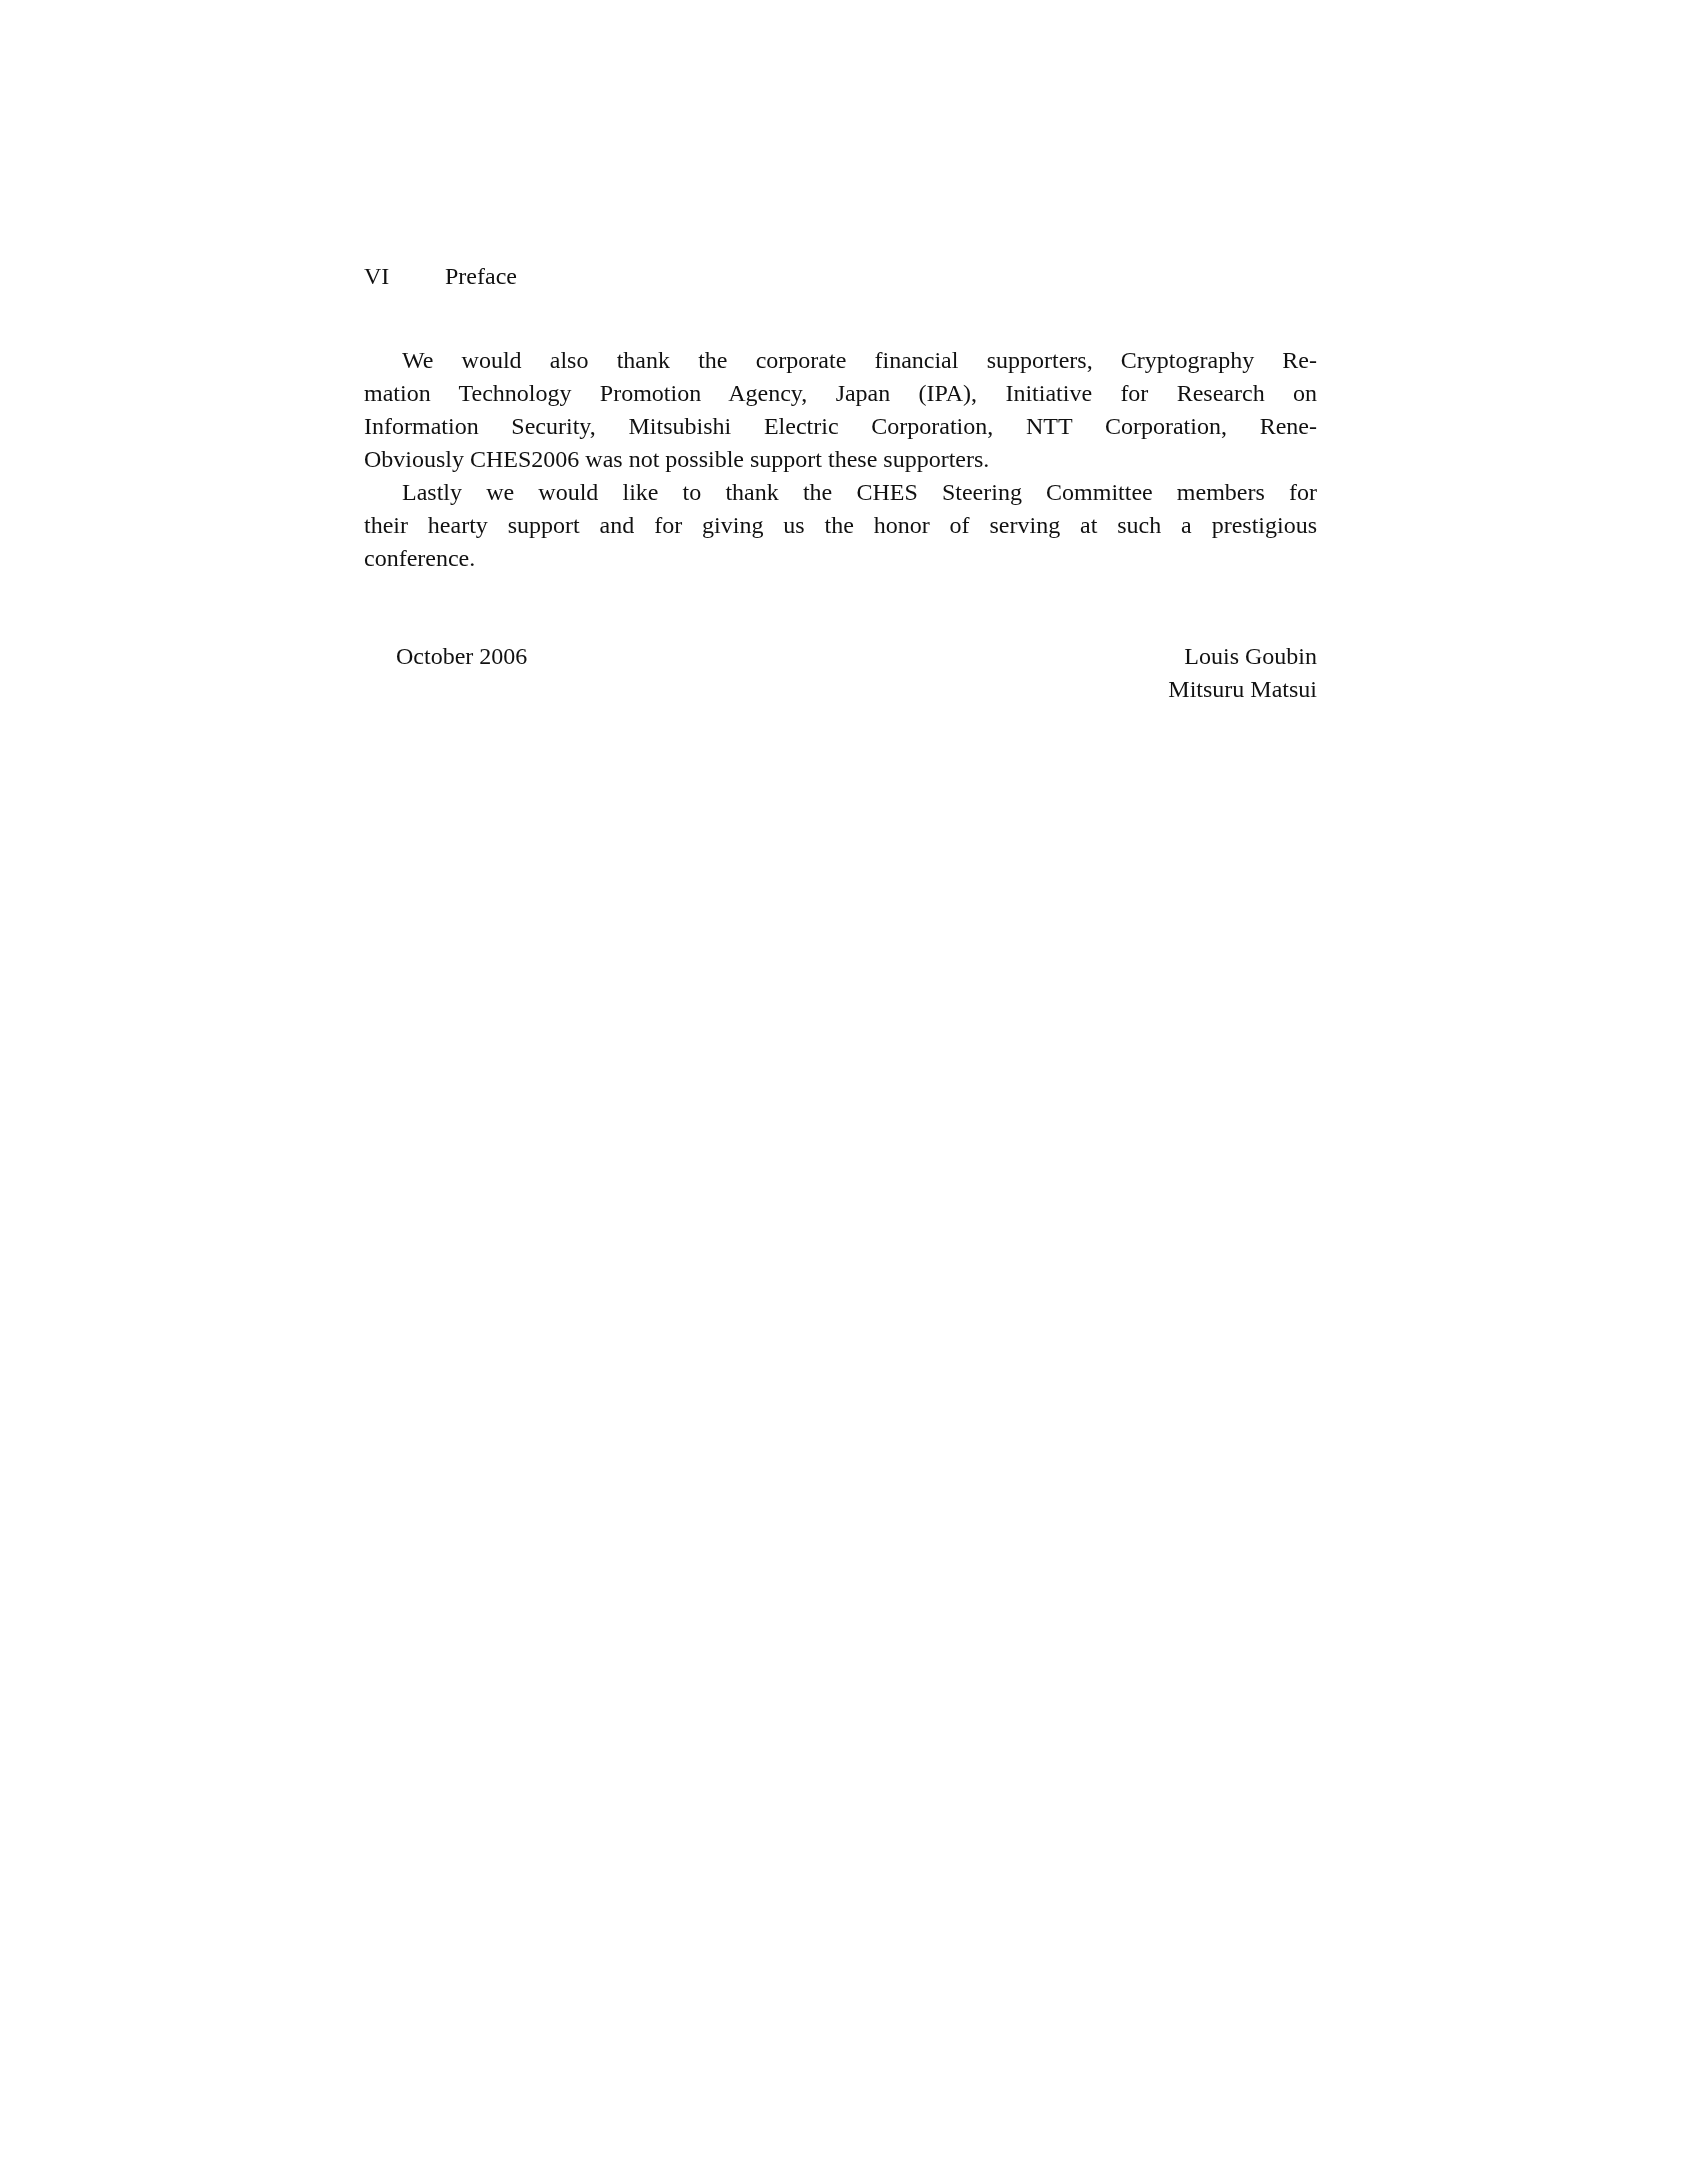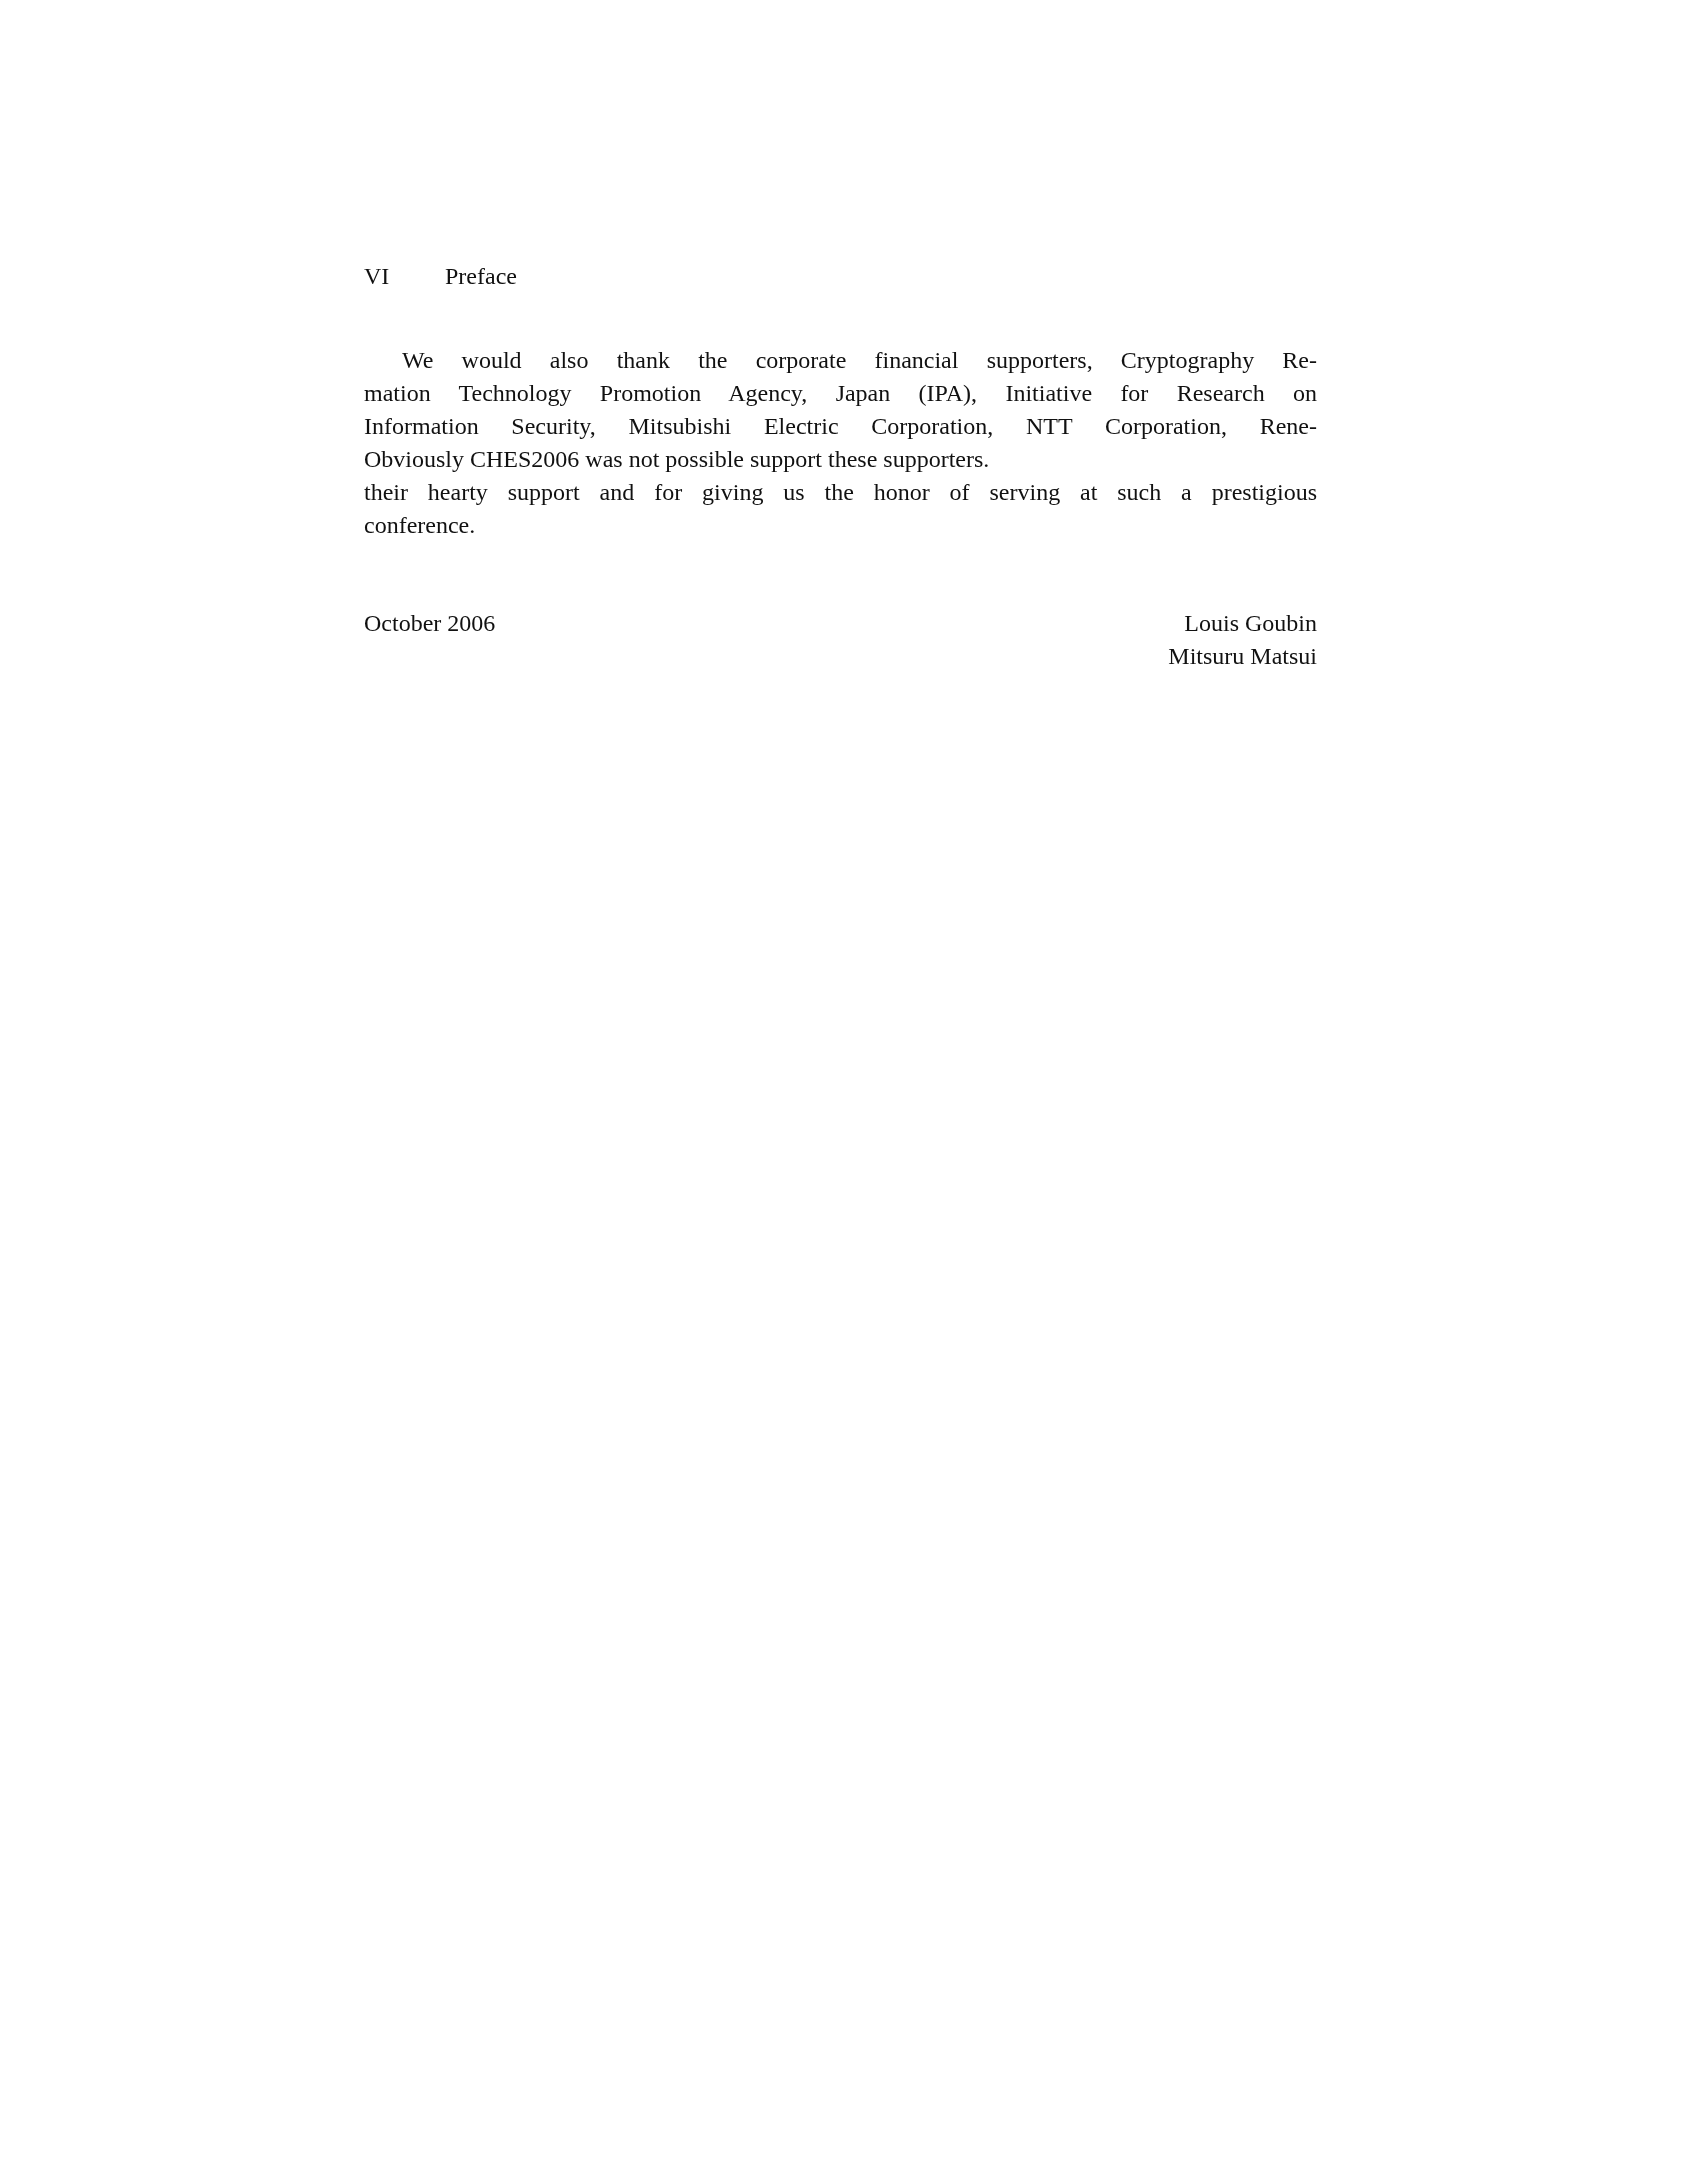--- a/index.html
+++ b/index.html
@@ -48,20 +48,21 @@
   
   .line.j {
     text-align: justify;
     text-align-last: justify;
   }
   .line.indent {
     text-indent: 38px;
   }
   .signature {
     margin-top: 65px;
+    margin-left: 32px;
   }
   .signature-row {
     display: flex;
     justify-content: space-between;
     height: 33px;
     line-height: 33px;
   }
   .signature-row.right-only {
     justify-content: flex-end;
   }
@@ -77,20 +78,21 @@
     </div>
 
     <div class="para para-1">
       <div class="line j indent">We would also thank the corporate financial supporters, Cryptography Re-</div>
       <div class="line j">mation Technology Promotion Agency, Japan (IPA), Initiative for Research on</div>
       <div class="line j">Information Security, Mitsubishi Electric Corporation, NTT Corporation, Rene-</div>
       <div class="line">Obviously CHES2006 was not possible support these supporters.</div>
     </div>
 
     <div class="para">
+      <div class="line j indent">Lastly we would like to thank the CHES Steering Committee members for</div>
       <div class="line j">their hearty support and for giving us the honor of serving at such a prestigious</div>
       <div class="line">conference.</div>
     </div>
 
     <div class="signature">
       <div class="signature-row">
         <span>October 2006</span>
         <span>Louis Goubin</span>
       </div>
       <div class="signature-row right-only">

